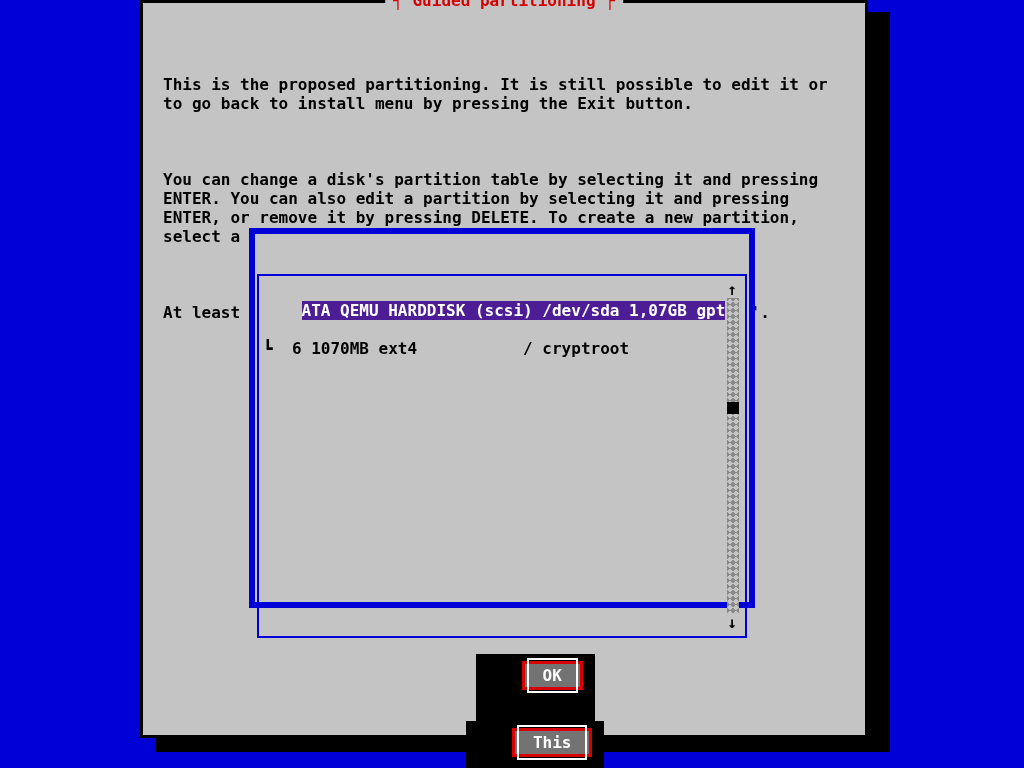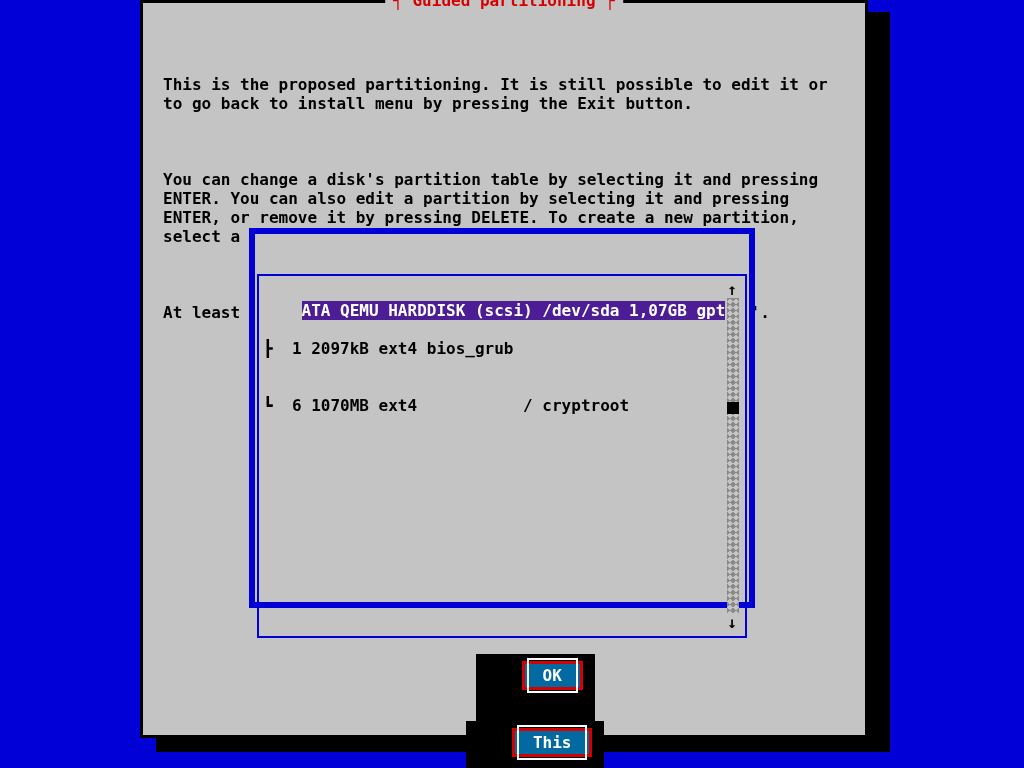--- a/index.html
+++ b/index.html
@@ -133,21 +133,21 @@
     top: 12px;
     width: 100%;
     height: 100%;
     background: #000;
     z-index: 0;
   }
   .btn {
     position: relative;
     z-index: 1;
     display: inline-block;
-    background: #0369a1;
+    background: #737373;
     color: #fff;
     border: 3px solid #d70000;
     padding: 2px 2px;
   }
   .btn-inner {
     border: 2px solid #fff;
     padding: 6px 14px;
   }
 </style>
 </head>
@@ -176,21 +176,20 @@
     </span>
     <span class="btn-shadow">
       <span class="btn"><span class="btn-inner">This</span></span>
     </span>
   </div>
 </div>
 
 <div class="listbox">
   <div class="listbox-inner">
     <div class="row selected">ATA QEMU HARDDISK (scsi) /dev/sda 1,07GB gpt</div>
-    <div class="row">┣  1 2097kB ext4 bios_grub</div>
     <div class="row">┗  6 1070MB ext4           / cryptroot</div>
 
     <div class="scroll-arrow-up">↑</div>
     <div class="scroll-track"></div>
     <div class="scroll-thumb"></div>
     <div class="scroll-arrow-down">↓</div>
   </div>
 </div>
 
 

